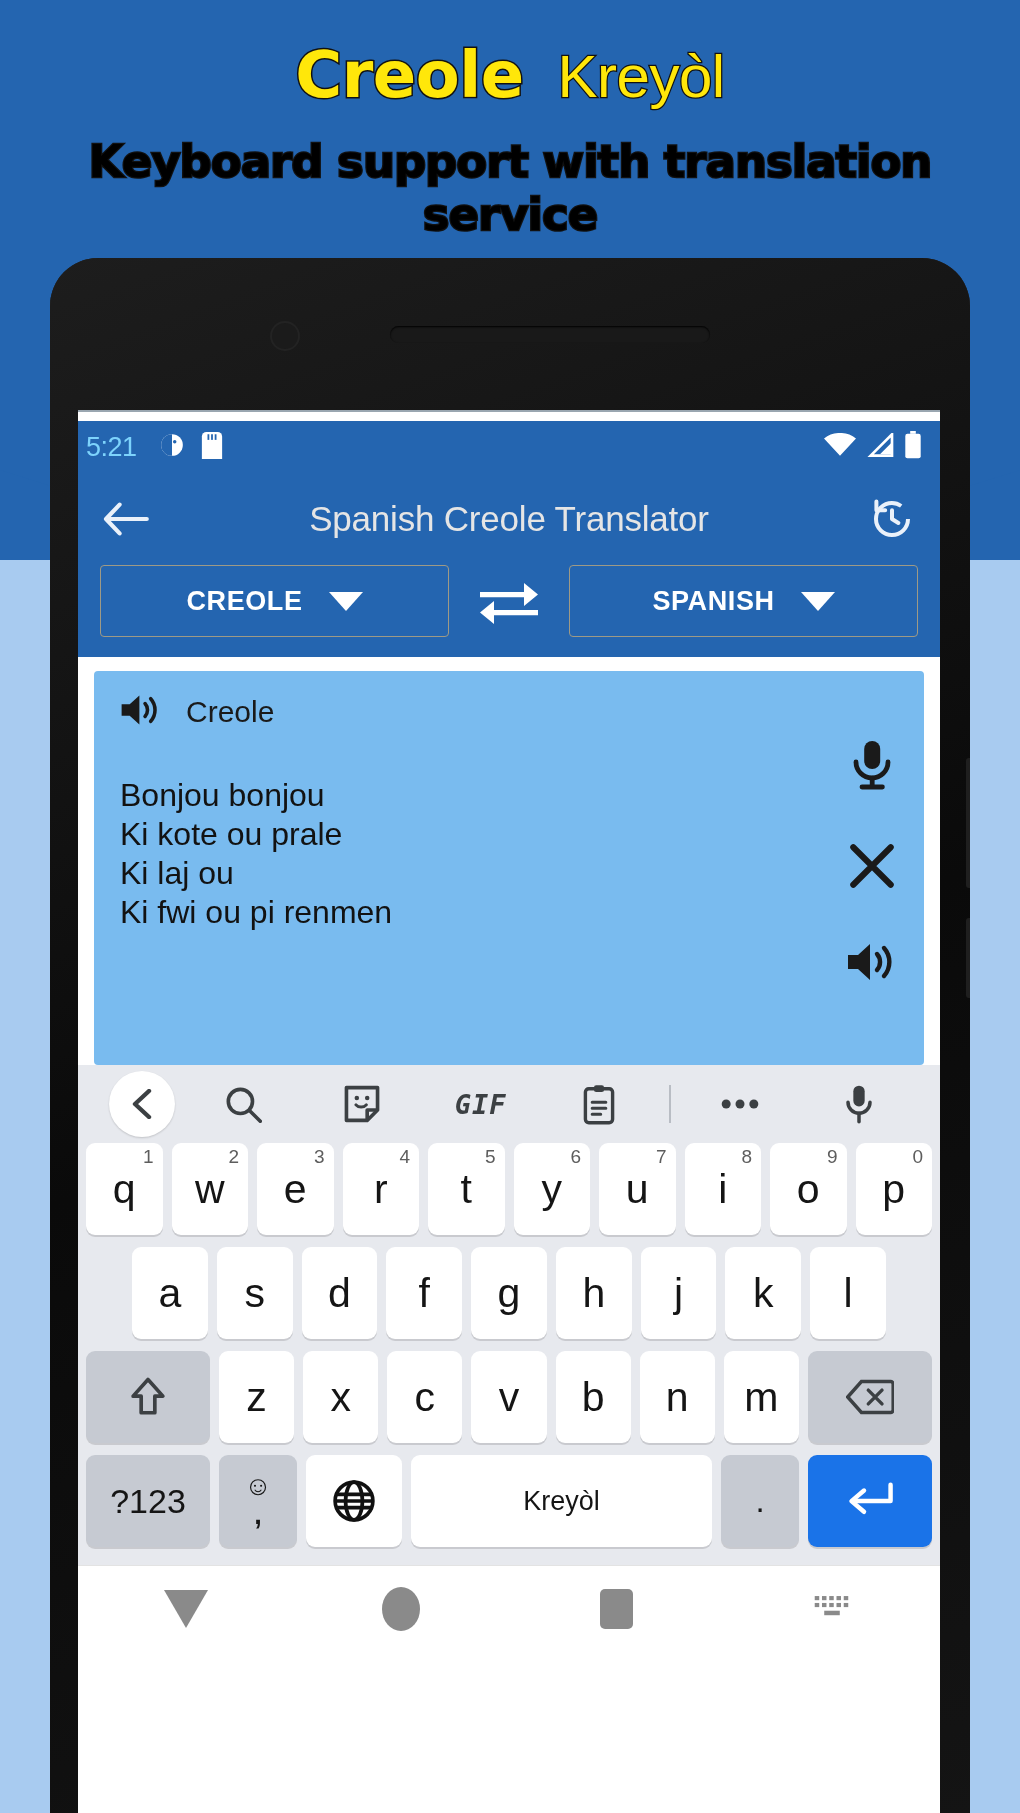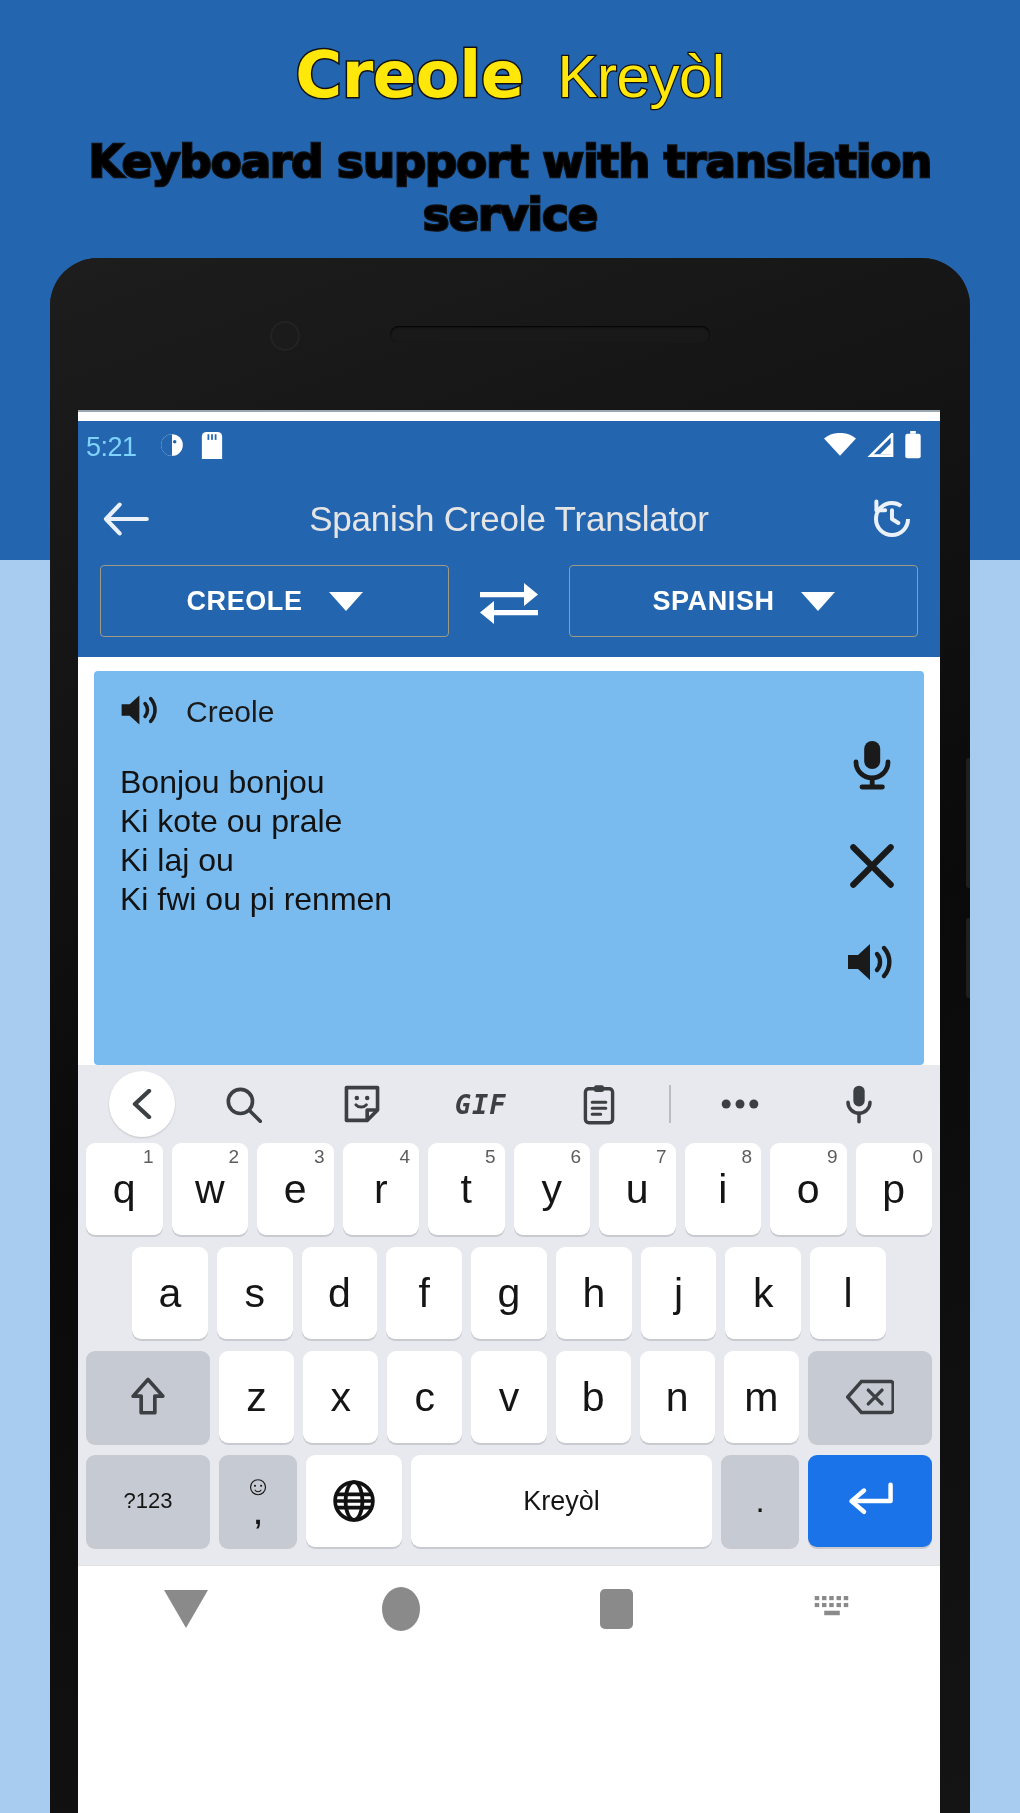--- a/index.html
+++ b/index.html
@@ -143,21 +143,21 @@
 
   
   .card-area { background: #fff; padding: 14px 16px 0 16px; }
   .text-card {
     background: #79bbef; border-radius: 4px;
     height: 394px; position: relative; padding: 22px 26px;
   }
   .card-head { display: flex; align-items: center; gap: 24px; }
   .card-head-label { font-size: 30px; color: #1a1a1a; }
   .card-text {
-    margin-top: 32px; font-size: 32px; color: #121212;
+    margin-top: 45px; font-size: 32px; color: #121212;
     line-height: 1.22; white-space: pre-line; max-width: 620px;
   }
   .card-actions {
     position: absolute; right: 26px; top: 68px;
     display: flex; flex-direction: column; align-items: center; gap: 46px;
   }
 
   
   .keyboard { background: #e7e9ee; padding: 0 0 6px 0; }
   .kb-toolbar {
@@ -508,21 +508,21 @@
         <div class="key gray flex-md">
           <svg width="48" height="36" viewBox="0 0 28 21">
             <path d="M9 1.5h17a1.5 1.5 0 011.5 1.5v15a1.5 1.5 0 01-1.5 1.5H9L1 10.5z" fill="none" stroke="#3c4043" stroke-width="2"></path>
             <path d="M13 6.5l8 8M21 6.5l-8 8" stroke="#3c4043" stroke-width="2" stroke-linecap="round"></path>
           </svg>
         </div>
       </div>
 
       <div class="kb-row">
         <div class="key gray flex-md">
-            <span style="font-size:22px">?123</span>
+            <span style="font-size:34px">?123</span>
           </div>
         <div class="key gray emoji-key">
           <span class="e-top">☺</span>
           <span class="e-bot">,</span>
         </div>
         <div class="key flex-sm">
           <svg width="44" height="44" viewBox="0 0 24 24">
             <circle cx="12" cy="12" r="10.3" fill="none" stroke="#111" stroke-width="2"></circle>
             <ellipse cx="12" cy="12" rx="4.6" ry="10.3" fill="none" stroke="#111" stroke-width="2"></ellipse>
             <path d="M2 8.4h20M2 15.6h20M1.8 12h20.4" stroke="#111" stroke-width="2"></path>

